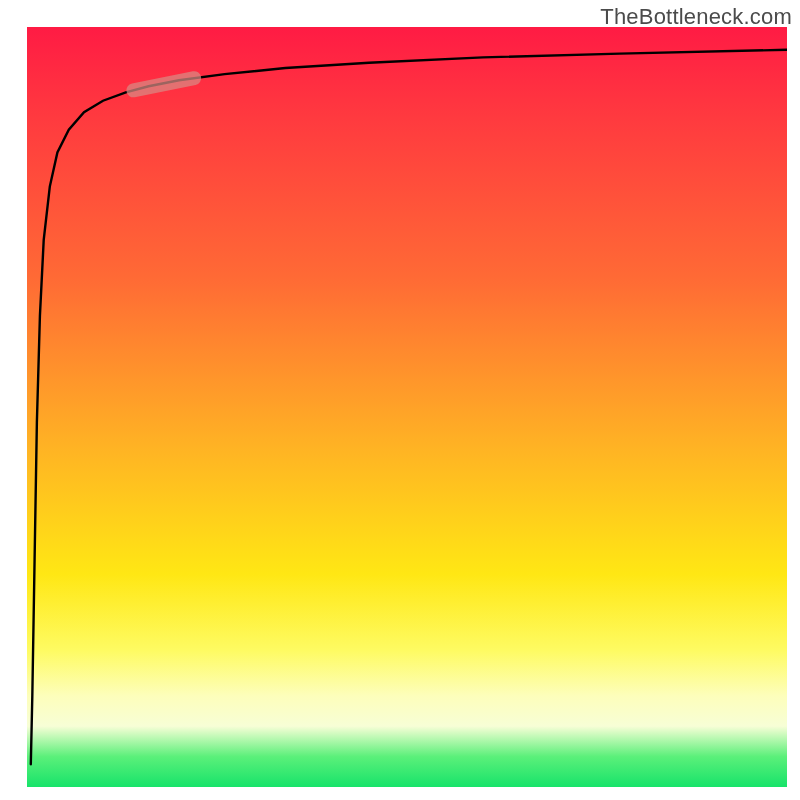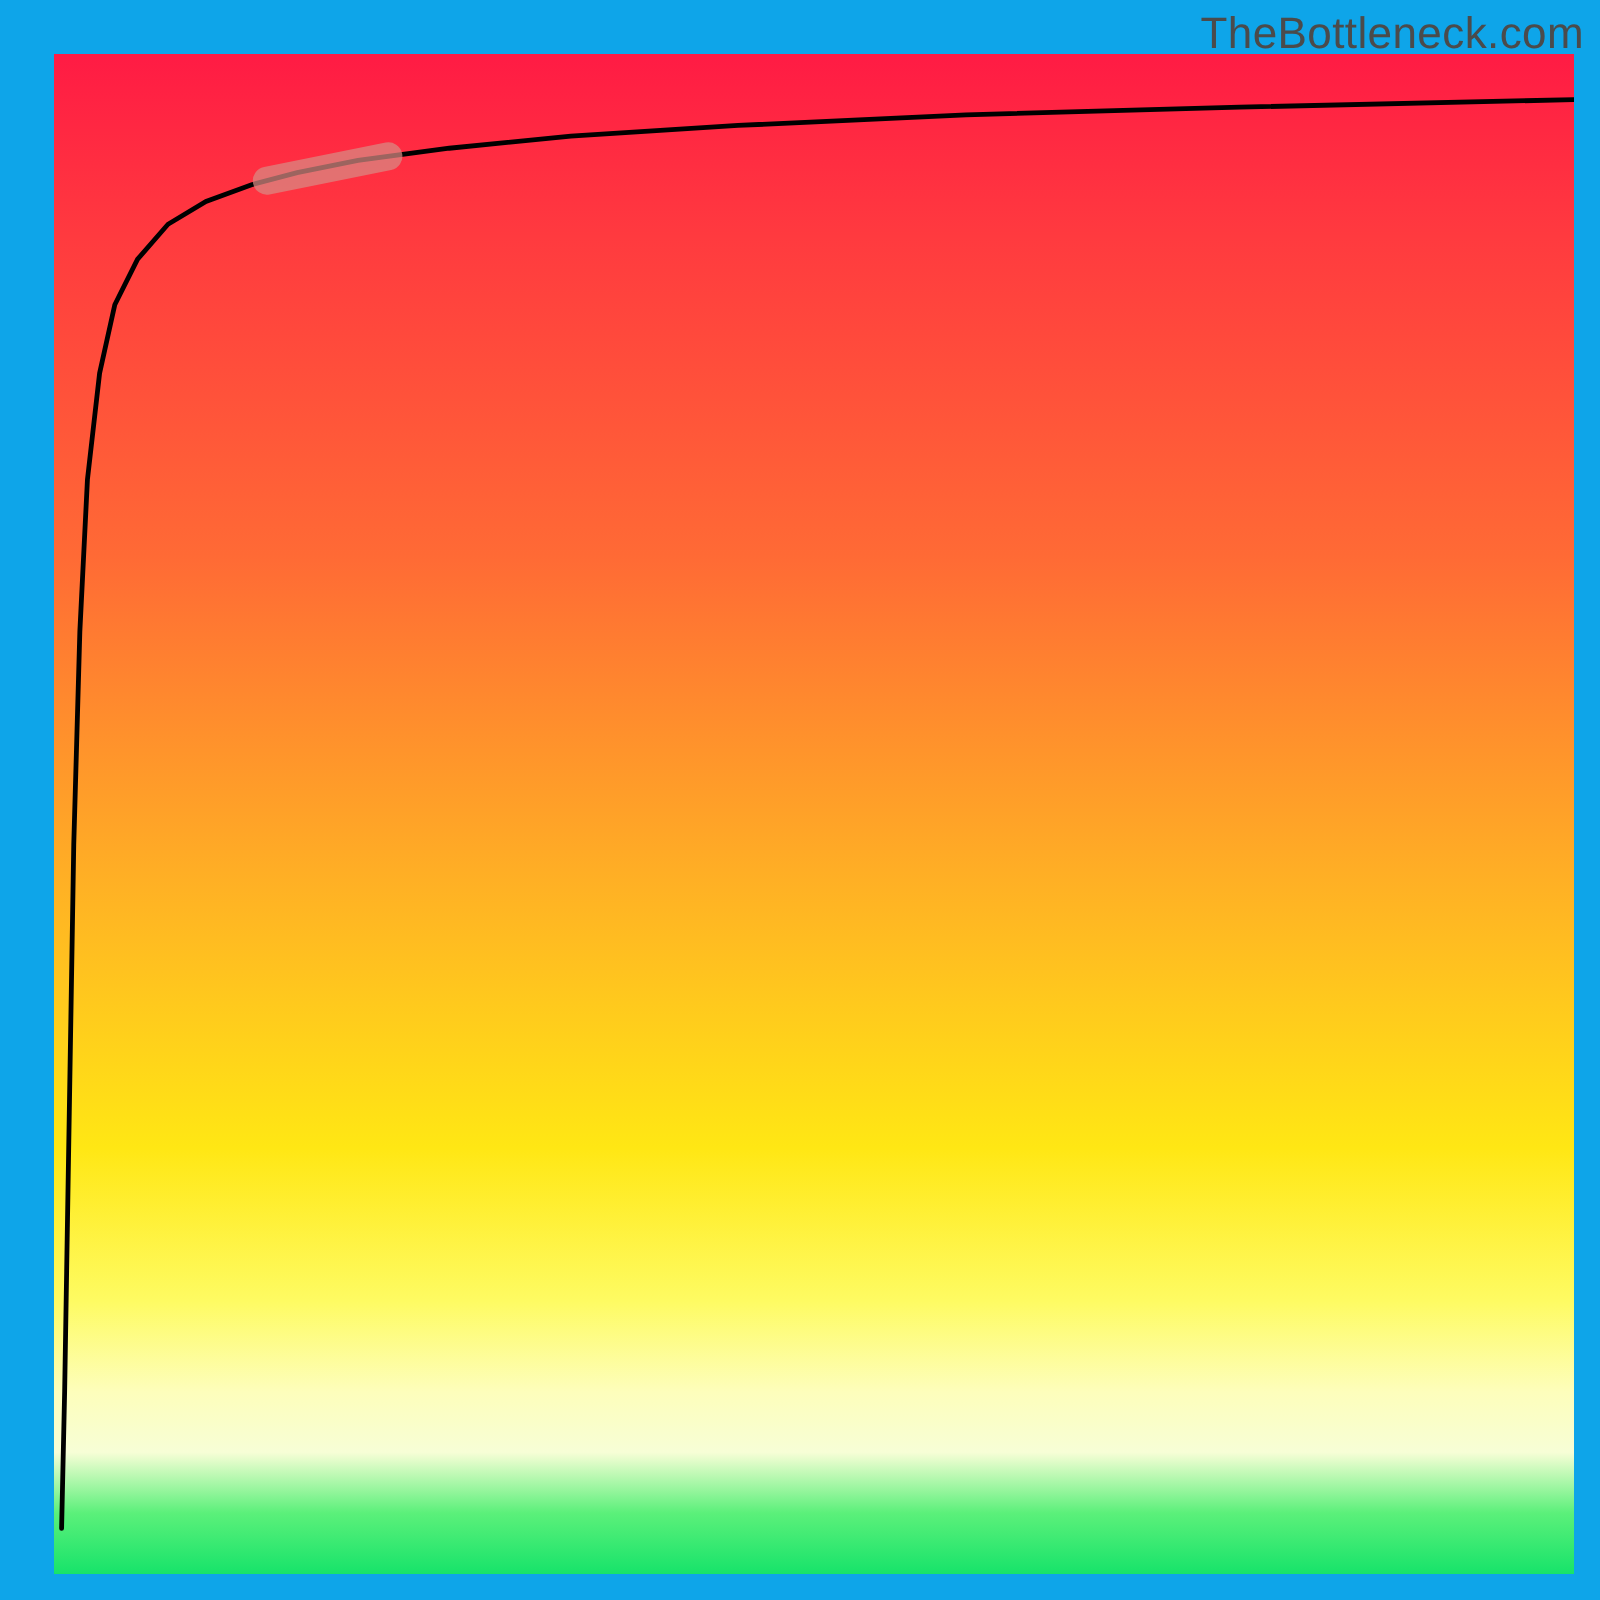--- a/index.html
+++ b/index.html
@@ -8,21 +8,21 @@
     width: 800px;
     height: 800px;
     overflow: hidden;
     background: #000;
     font-family: Arial, Helvetica, sans-serif;
   }
   .frame {
     position: relative;
     width: 800px;
     height: 800px;
-    background: #0ea5e9;
+    background: #ffffff;
   }
   .plot {
     position: absolute;
     left: 27px;
     top: 27px;
     width: 760px;
     height: 760px;
     
     background: linear-gradient(
       to bottom,

